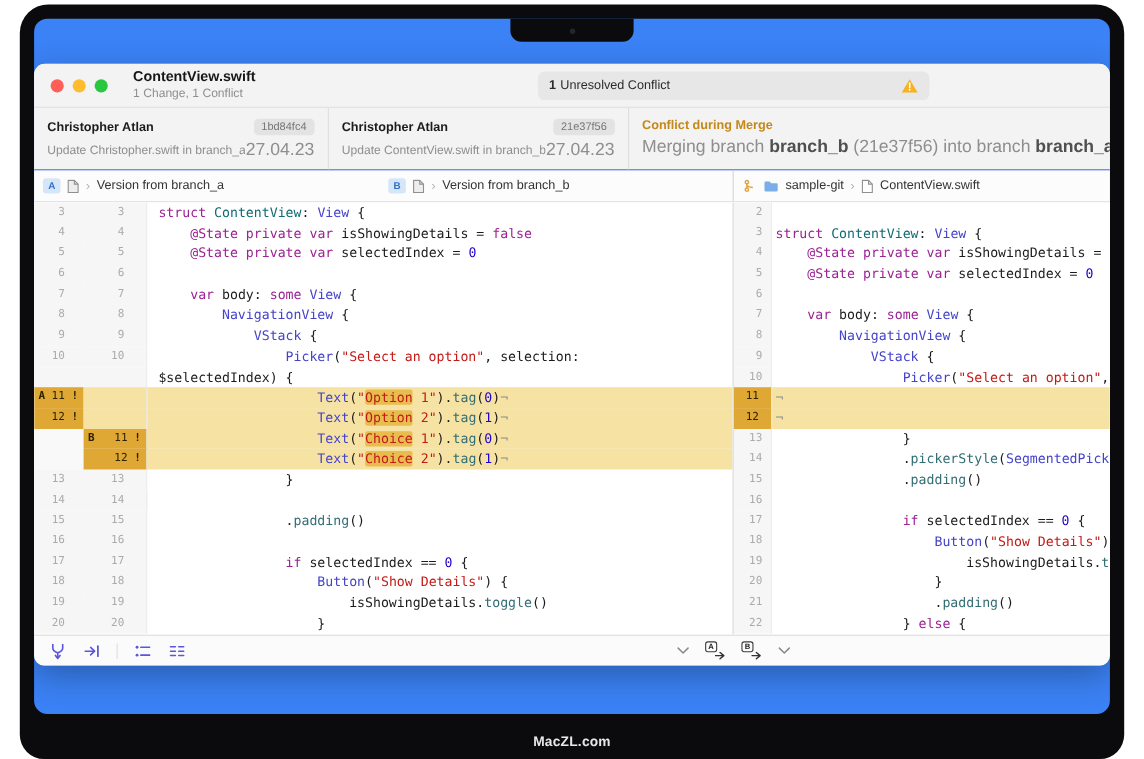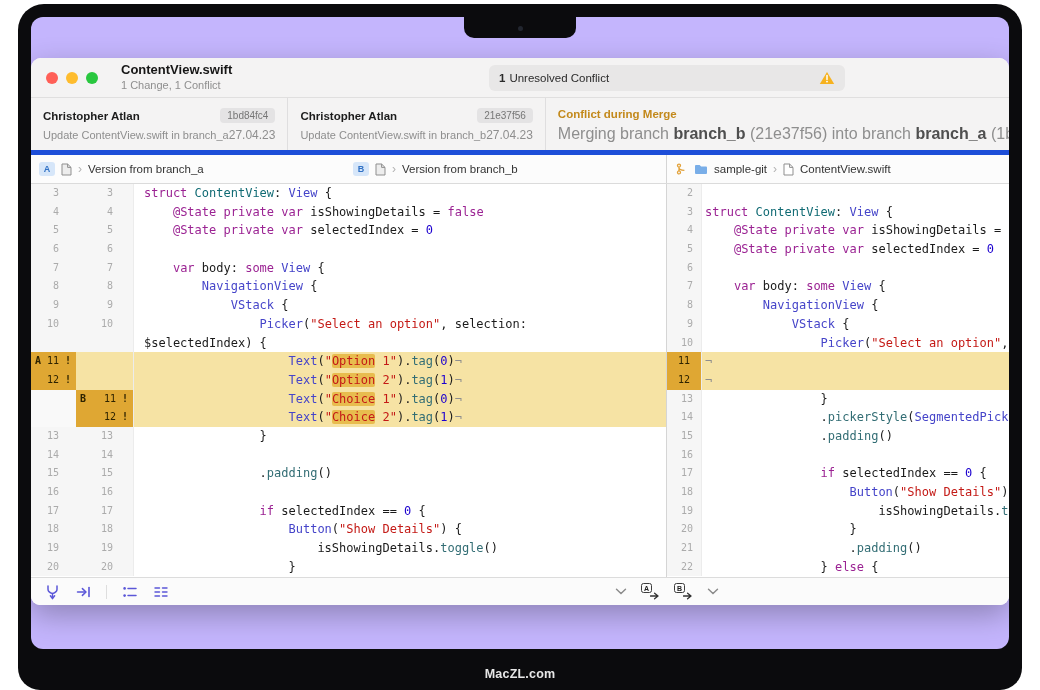--- a/index.html
+++ b/index.html
@@ -6,21 +6,21 @@
   html,body { margin:0; padding:0; }
   body {
     width:1040px; height:690px; position:relative; overflow:hidden;
     background:#ffffff; font-family:"Liberation Sans","DejaVu Sans",sans-serif;
     -webkit-font-smoothing:antialiased;
   }
   
   .laptop { position:absolute; left:18px; top:4px; width:1004px; height:686px;
     background:#0b0b0d; border-radius:26px 26px 22px 22px; }
   .screen { position:absolute; left:13px; top:13px; width:978px; height:632px;
-    background:#c4b5fd; border-radius:12px; overflow:hidden; }
+    background:#3b82f6; border-radius:12px; overflow:hidden; }
   .notch { position:absolute; left:446px; top:13px; width:112px; height:21px;
     background:#0b0b0d; border-radius:0 0 10px 10px; z-index:60; }
   .cam { display:block; width:5px; height:5px; border-radius:50%; background:#22262f; margin:9px auto 0; }
   .watermark { position:absolute; left:0; right:0; bottom:9px; text-align:center;
     color:rgba(255,255,255,.9); font-size:12.5px; font-weight:700; letter-spacing:.2px; }
 
   
   .window { position:absolute; left:0px; top:41px; width:978px; height:547px;
     background:#fff; border-radius:10px 10px 9px 9px; overflow:hidden;
     box-shadow:0 10px 30px rgba(0,0,0,.28); }
@@ -34,29 +34,29 @@
   .titleblock { margin-left:23px; line-height:1.15; }
   .wtitle { font-size:13px; font-weight:700; color:#161616; }
   .wsub { font-size:11px; color:#8F8F8F; margin-top:1px; }
   .conflict-pill { position:absolute; left:458px; top:7px; width:356px; height:26px;
     background:#E8E7E7; border-radius:6px; display:flex; align-items:center; padding:0 10px;
     font-size:11.5px; color:#2b2b2b; }
   .conflict-pill .cnt { font-weight:700; margin-right:4px; }
   .conflict-pill svg { margin-left:auto; }
 
   
-  .commitbar { display:flex; height:57px; background:#F4F3F3; border-bottom:5px solid #1d4ed8; }
+  .commitbar { display:flex; height:57px; background:#F4F3F3; border-bottom:1px solid #1d4ed8; }
   .ccol { padding:10px 12px 0 12px; }
   .c1,.c2 { width:315px; border-right:1px solid #DFDEDF; }
   .c3 { flex:1; }
   .crow { display:flex; align-items:center; justify-content:space-between; }
   .cname { font-size:11.5px; font-weight:700; color:#1c1c1c; }
   .chash { font-size:10px; color:#767676; background:#E4E3E4; border-radius:4px; padding:2px 7px; }
   .cmsg { font-size:11px; color:#8E8E8E; margin-top:5px; white-space:nowrap; overflow:hidden; }
-  .cdate { font-size:12px; color:#8E8E8E; margin-top:5px; }
+  .cdate { font-size:16px; color:#8E8E8E; margin-top:5px; }
   .mtitle { font-size:11.5px; font-weight:700; color:#C3891B; }
   .mmsg { font-size:16px; color:#8E8E8E; margin-top:5px; white-space:nowrap; overflow:hidden; }
   .mmsg b { color:#4f4f4f; }
 
   
   .crumbbar { position:relative; height:29px; background:#FCFCFC; border-bottom:1px solid #DBDBDB; }
   .crumb { position:absolute; top:0; height:28px; display:flex; align-items:center; gap:6px; font-size:11.5px; color:#333; }
   .crumb-a { left:8px; } .crumb-b { left:322px; }
   .crumb-res { left:635px; width:343px; border-left:1px solid #D5D5D5; padding-left:9px; }
   .abbadge { width:16px; height:14px; background:#D6E6F9; color:#3071C5; font-size:9px; font-weight:700;
@@ -131,21 +131,21 @@
         </div>
       </div>
 
       <div class="commitbar">
         <div class="ccol c1">
           <div class="crow">
             <span class="cname">Christopher Atlan</span>
             <span class="chash">1bd84fc4</span>
           </div>
           <div class="crow">
-            <span class="cmsg">Update ContentView.swift in branch_a</span>
+            <span class="cmsg">Update Christopher.swift in branch_a</span>
             <span class="cdate">27.04.23</span>
           </div>
         </div>
         <div class="ccol c2">
           <div class="crow">
             <span class="cname">Christopher Atlan</span>
             <span class="chash">21e37f56</span>
           </div>
           <div class="crow">
             <span class="cmsg">Update ContentView.swift in branch_b</span>

